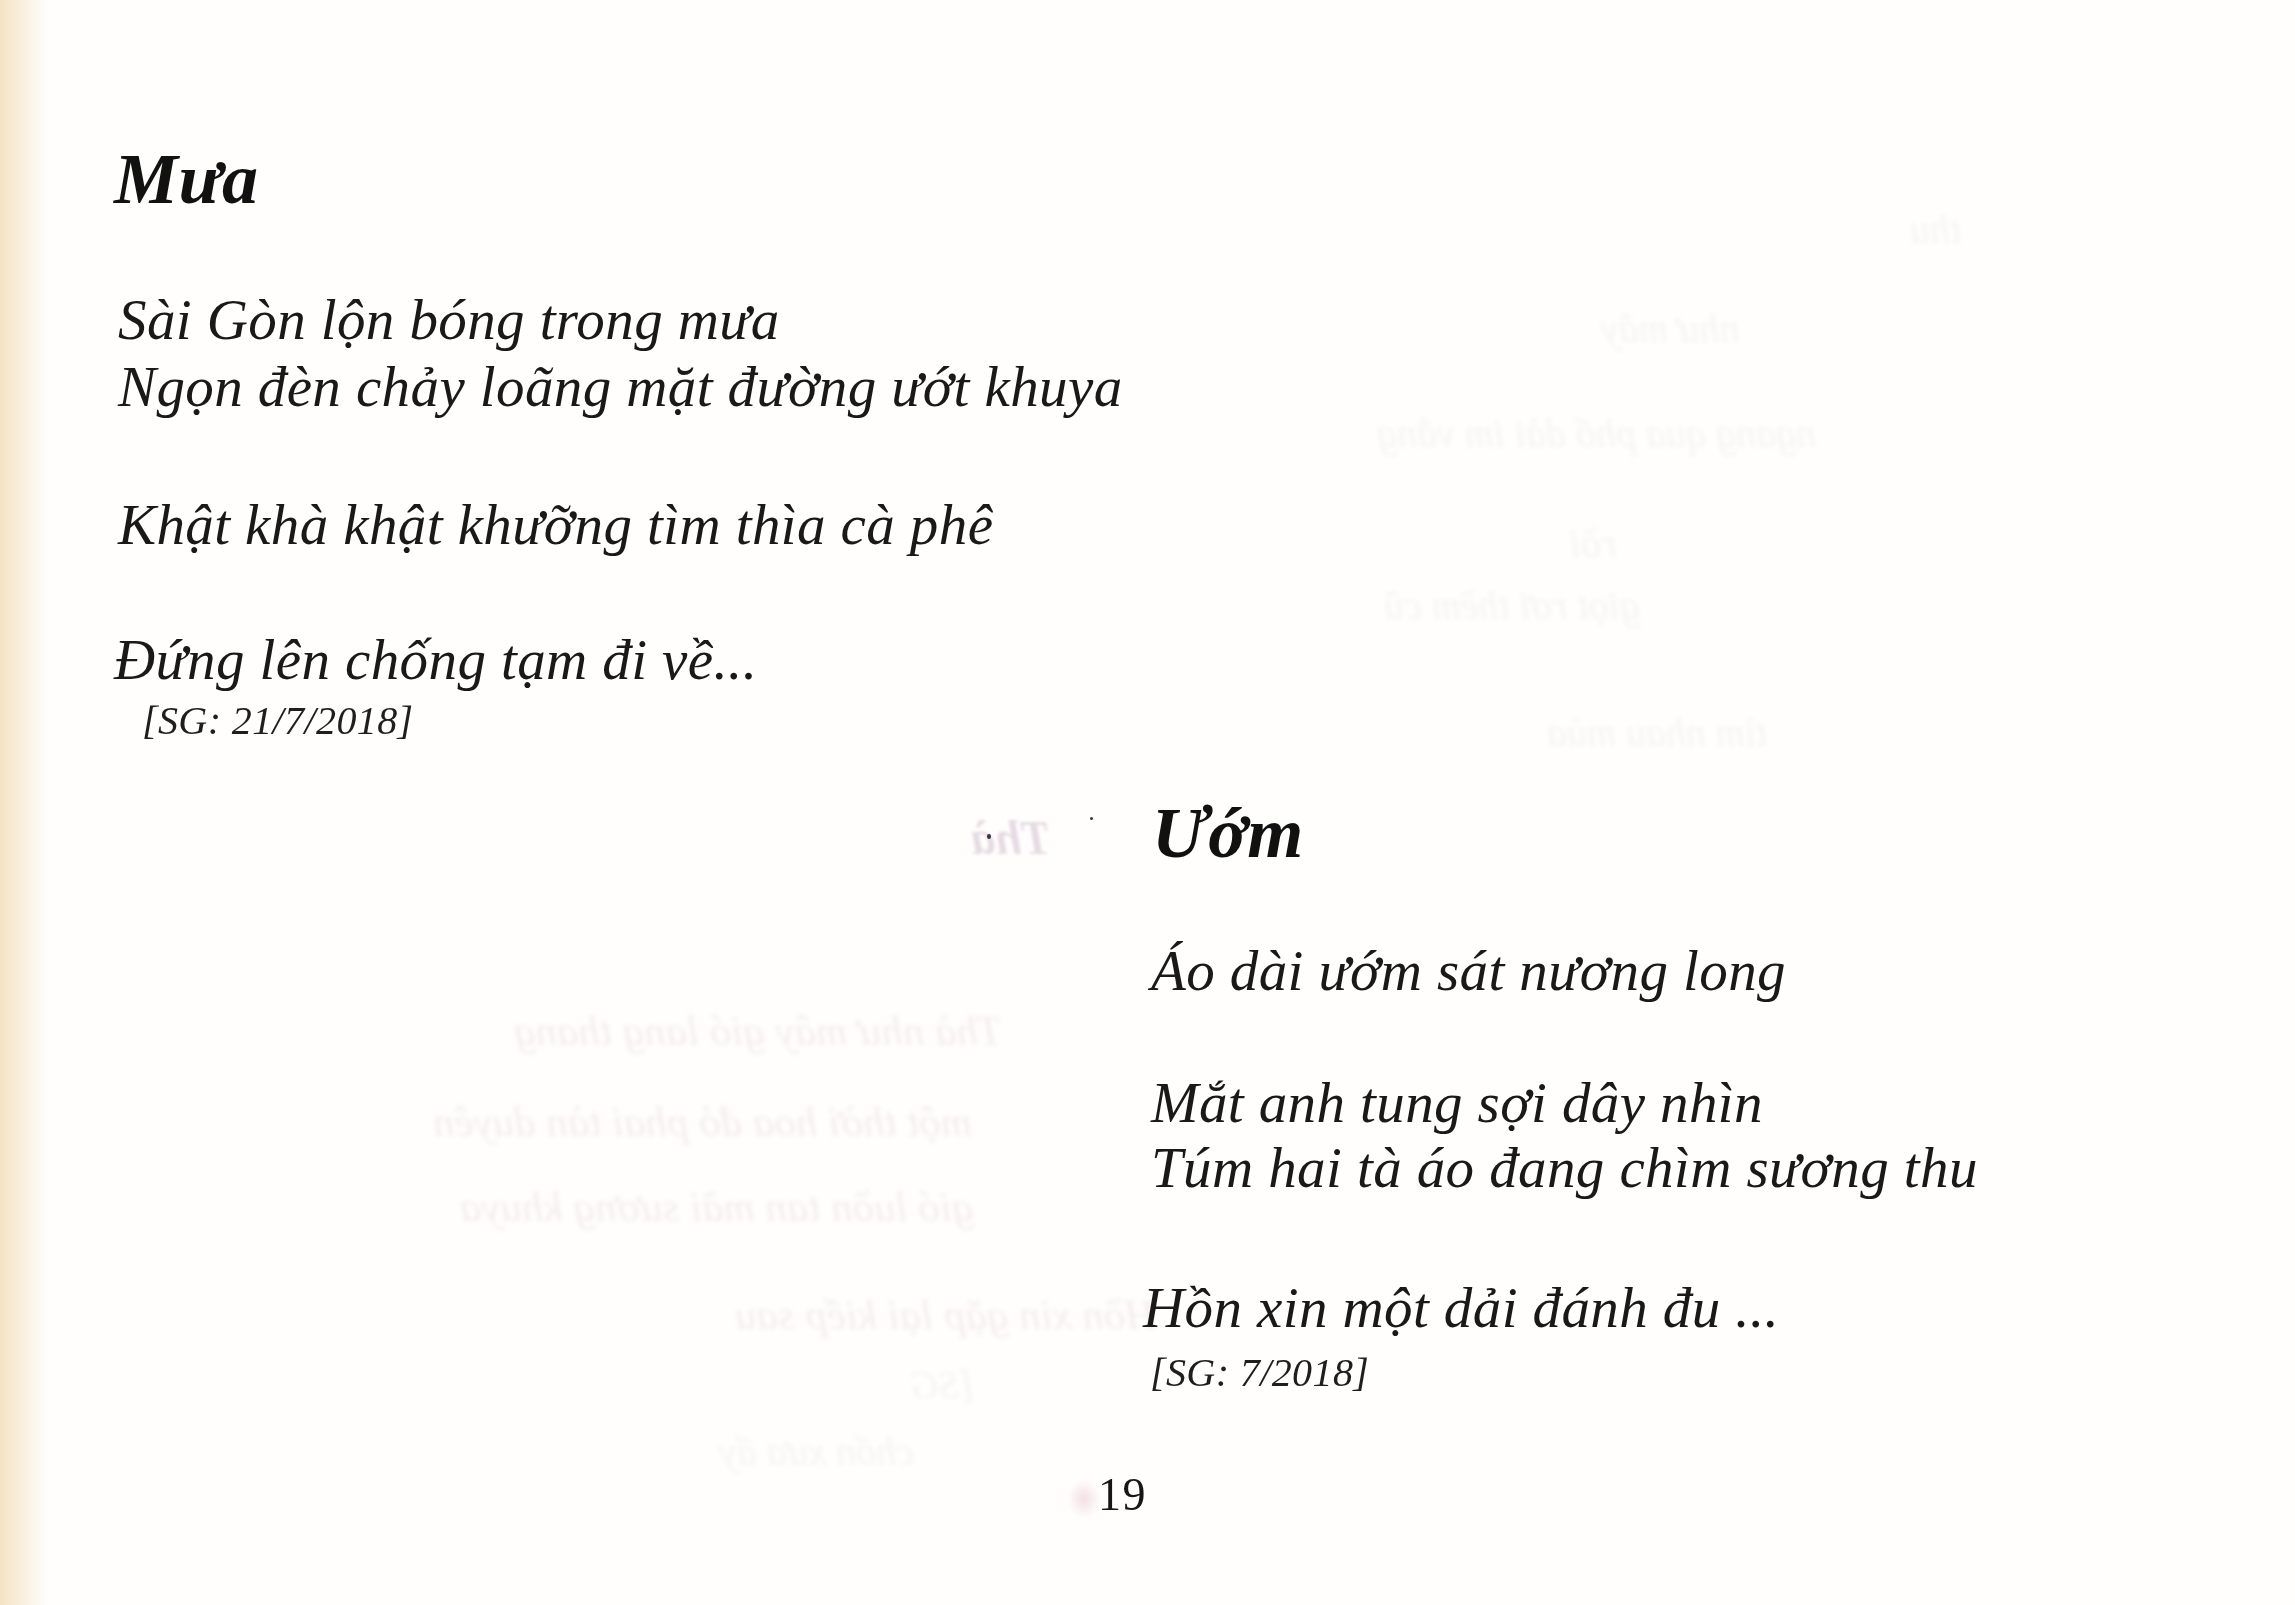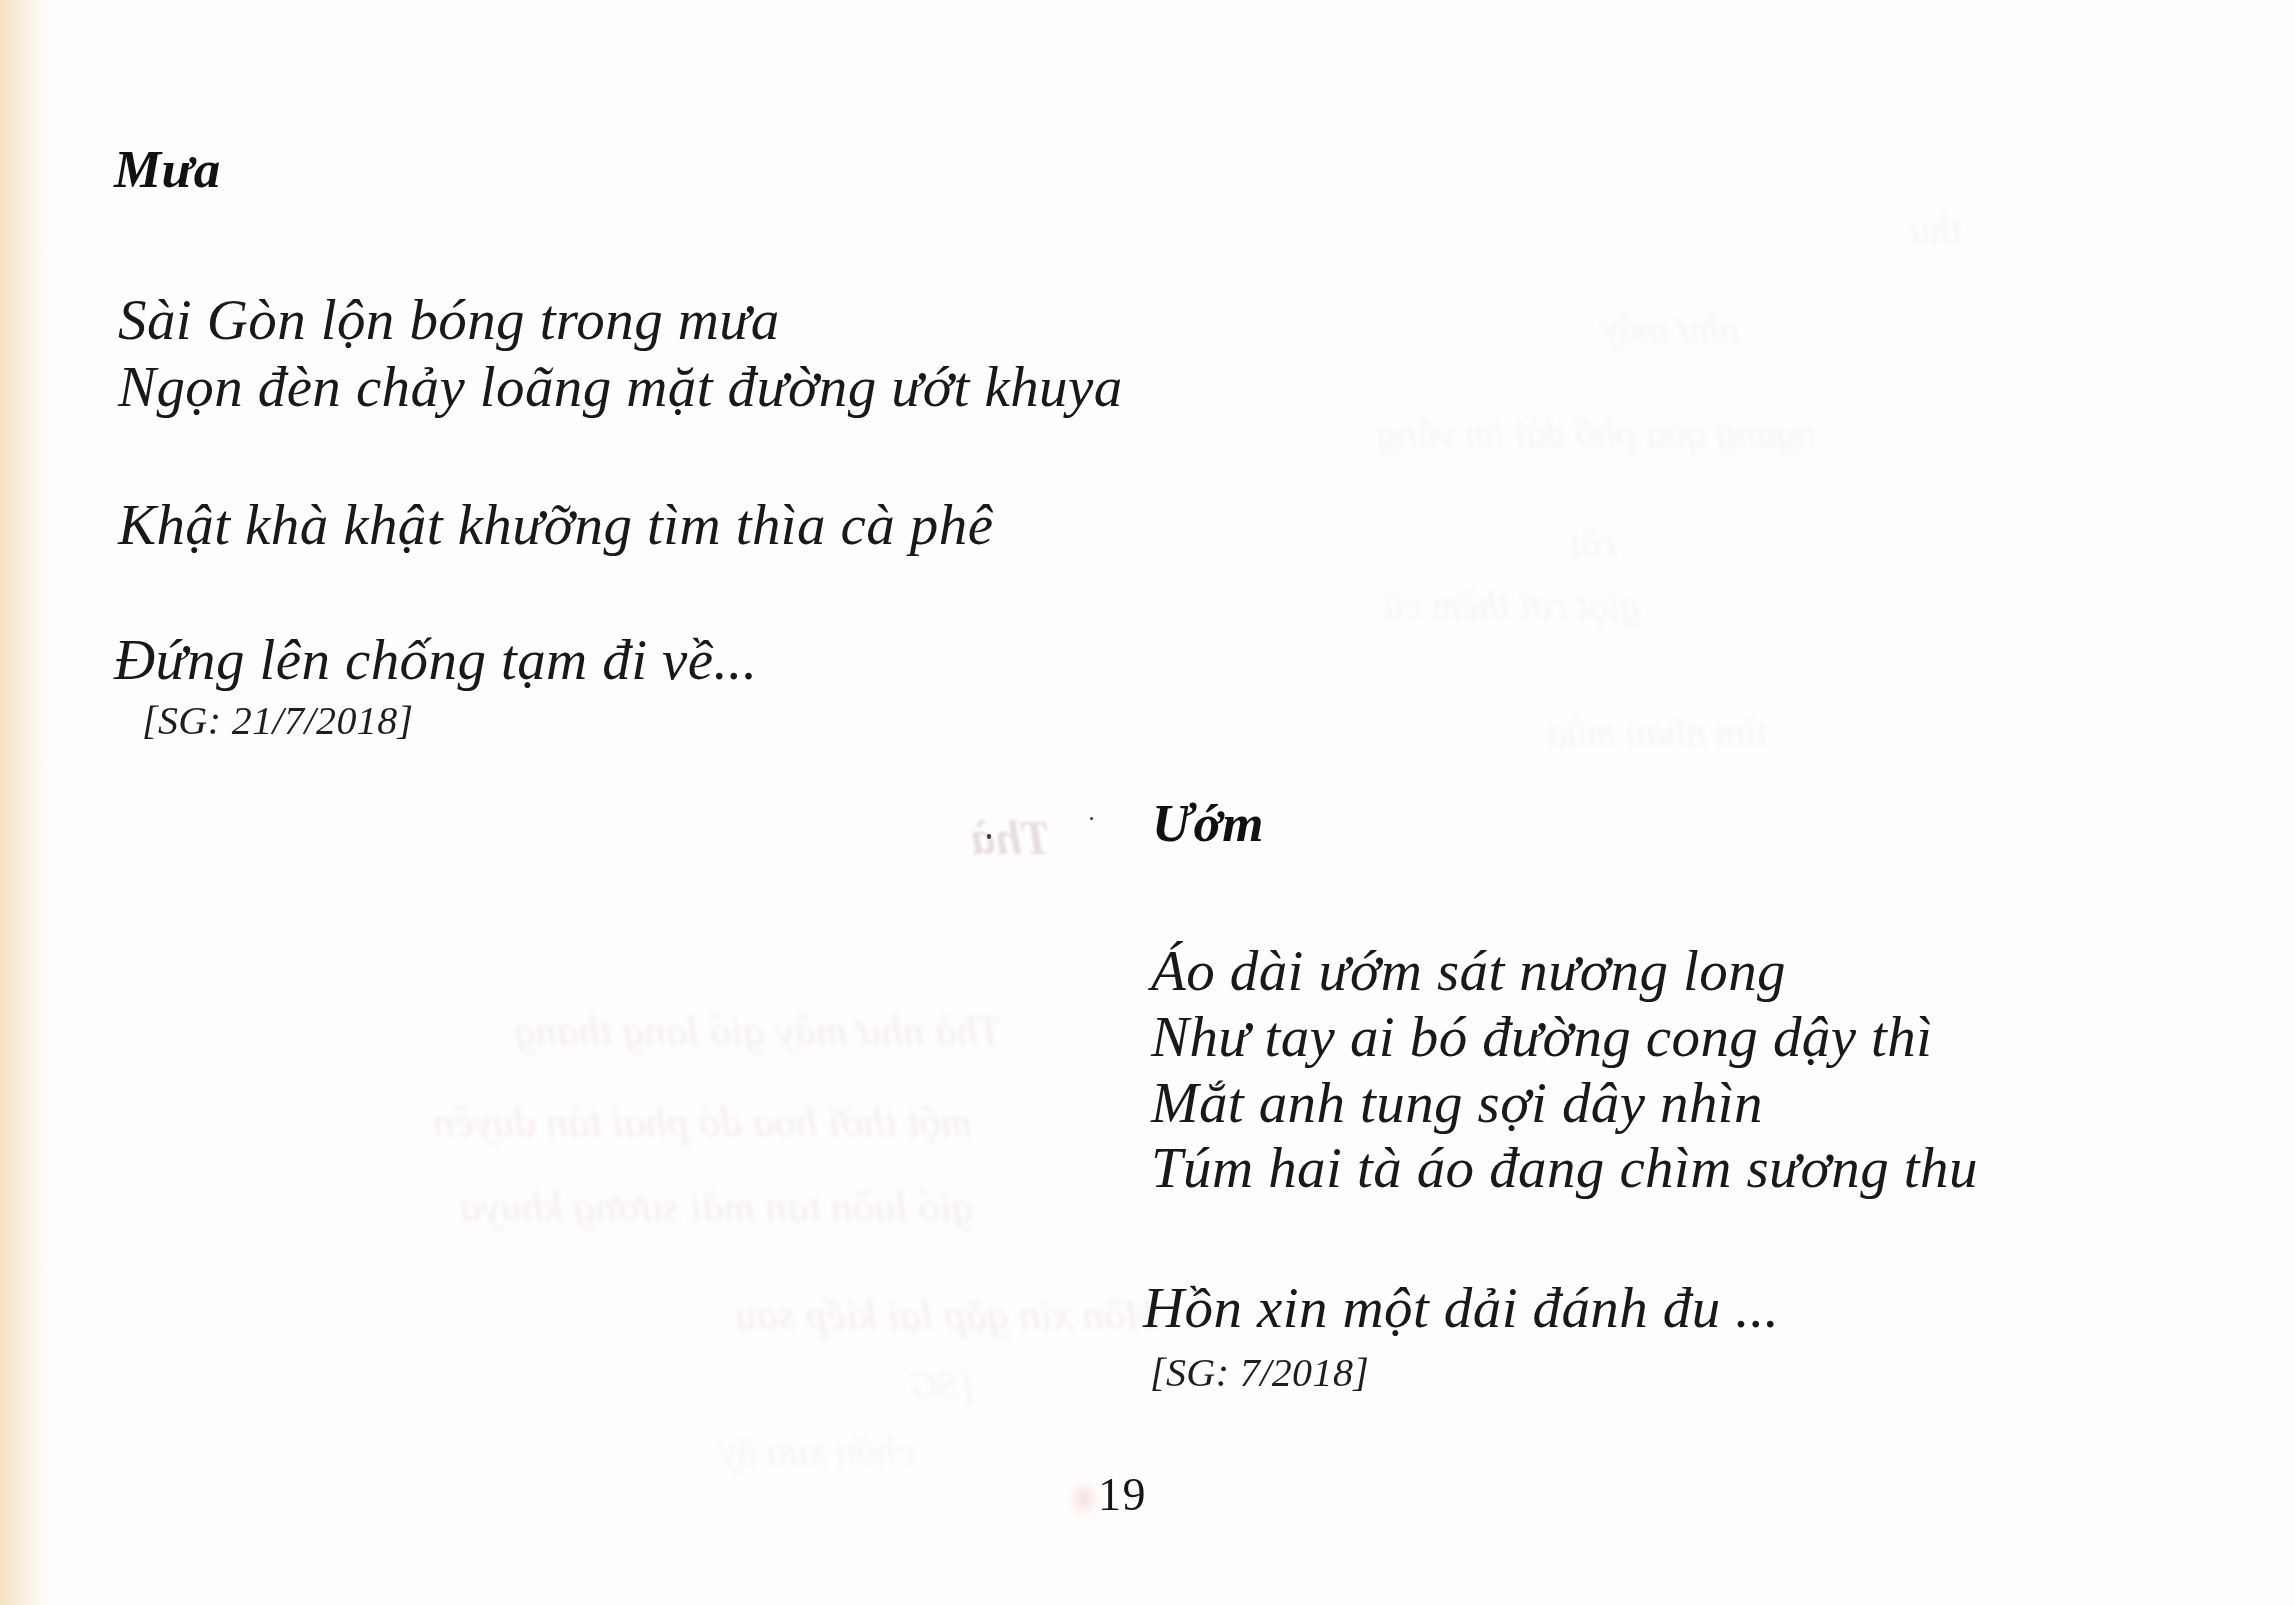--- a/index.html
+++ b/index.html
@@ -14,21 +14,21 @@
   .edge-shade{
     position:absolute;left:0;top:0;bottom:0;width:48px;
     background:linear-gradient(90deg,#f5e2c3 0%,#f8ebd4 30%,#fbf3e6 60%,rgba(255,255,255,0) 100%);
   }
   .txt{
     position:absolute;white-space:nowrap;
     font-style:italic;line-height:1;
     color:#191919;
     letter-spacing:0.4px;
   }
-  .poem-title{font-weight:bold;font-size:53px;color:#111;}
+  .poem-title{font-weight:bold;font-size:72px;color:#111;}
   .poem-line{font-size:57px;}
   .poem-date{font-size:40px;color:#1e1e1e;}
   .page-number{font-style:normal;font-size:46px;color:#161616;letter-spacing:1.5px;}
   
   .ghost{
     position:absolute;white-space:nowrap;
     font-style:italic;line-height:1;
     transform:scaleX(-1);
     filter:blur(2.3px);
     color:#a87fa6;
@@ -77,21 +77,20 @@
   <div class="txt poem-line" style="left:118px;top:291px;">Sài Gòn lộn bóng trong mưa</div>
   <div class="txt poem-line" style="left:118px;top:358px;">Ngọn đèn chảy loãng mặt đường ướt khuya</div>
   <div class="txt poem-line" style="left:118px;top:496px;">Khật khà khật khưỡng tìm thìa cà phê</div>
 
   <div class="txt poem-line" style="left:114px;top:631px;">Đứng lên chống tạm đi về...</div>
   <div class="txt poem-date" style="left:118px;top:701px;margin-left:24px;">[SG: 21/7/2018]</div>
 
   <div class="txt poem-title" style="left:1152px;top:797px;">Ướm</div>
 
   <div class="txt poem-line" style="left:1151px;top:942px;">Áo dài ướm sát nương long</div>
-  <div class="txt poem-line" style="left:1151px;top:1008px;">Như tay ai bó đường cong dậy thì</div>
   <div class="txt poem-line" style="left:1151px;top:1074px;text-align:center;">Mắt anh tung sợi dây nhìn</div>
   <div class="txt poem-line" style="left:1151px;top:1139px;">Túm hai tà áo đang chìm sương thu</div>
 
   <div class="txt poem-line" style="left:1143px;top:1279px;">Hồn xin một dải đánh đu ...</div>
   <div class="txt poem-date" style="left:1150px;top:1353px;">[SG: 7/2018]</div>
 
   <div class="txt page-number" style="left:1098px;top:1472px;">19</div>
 
 </div>
 

